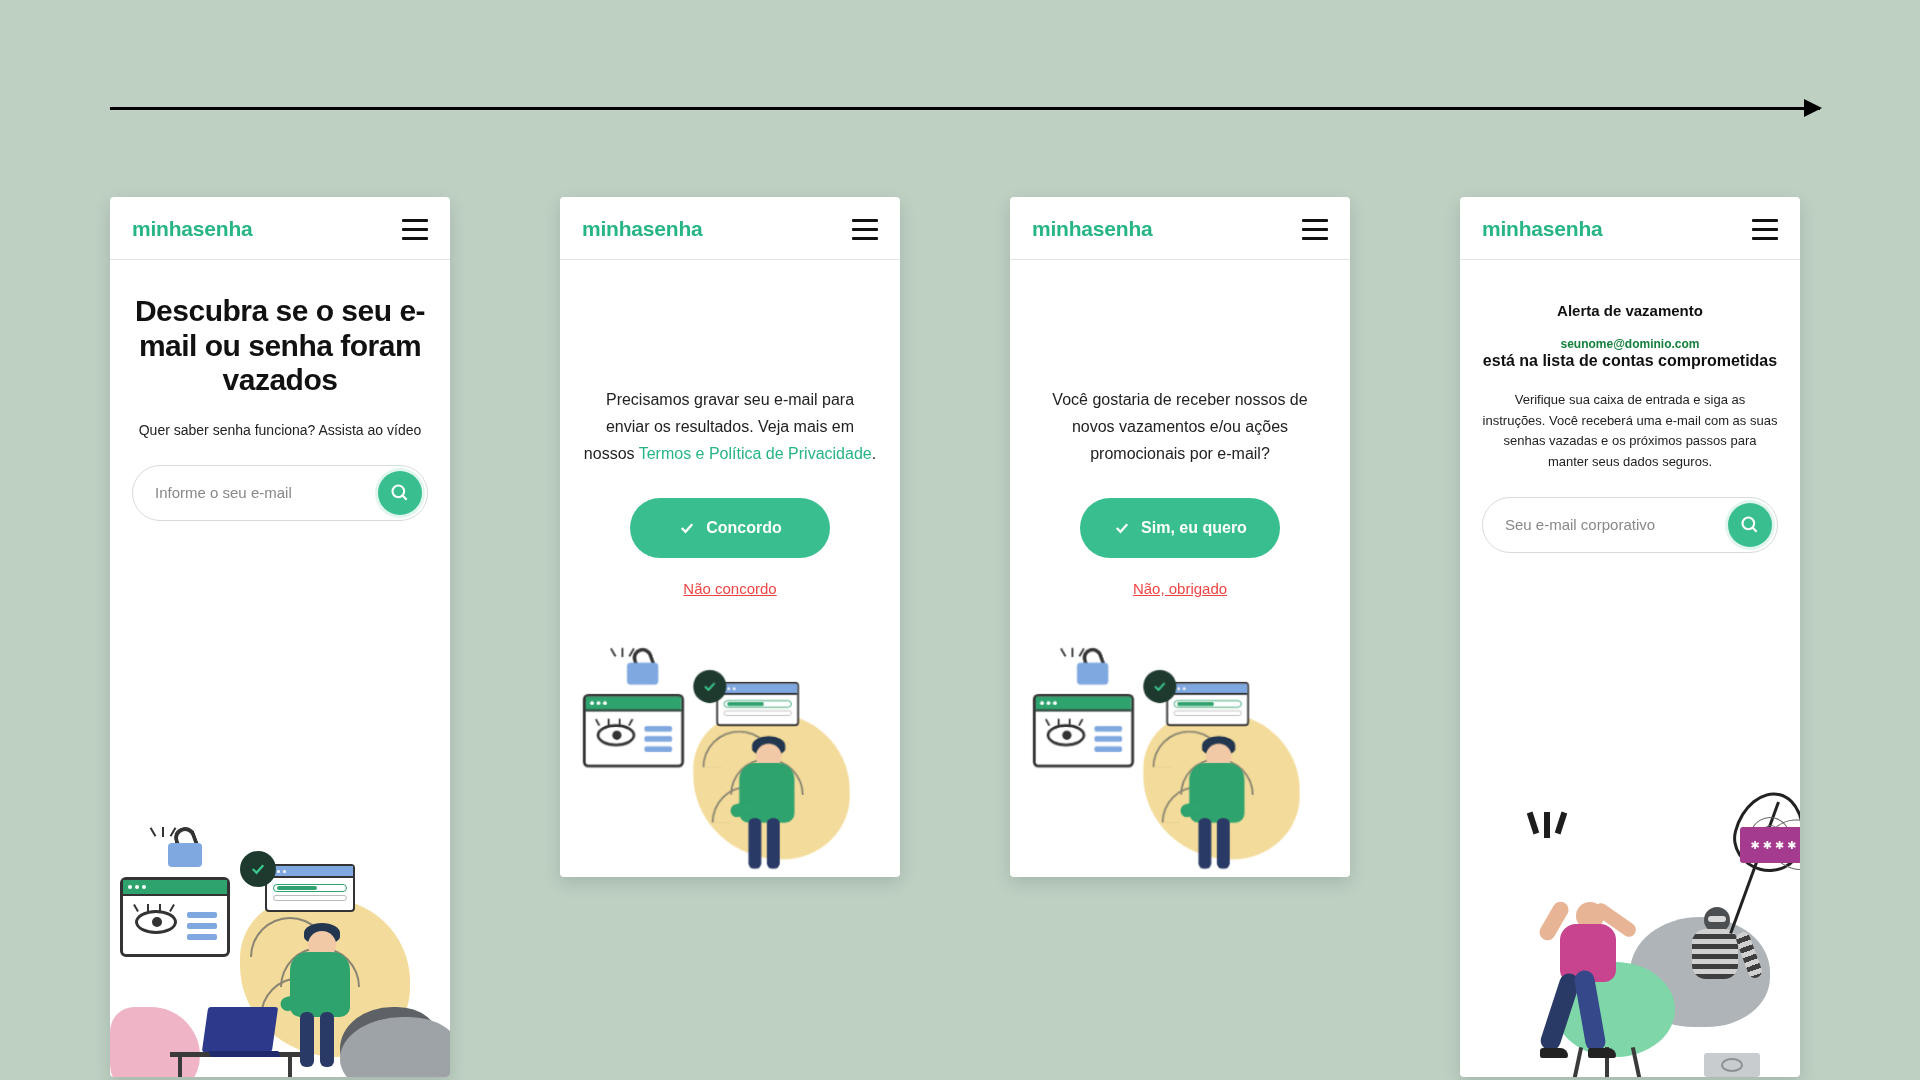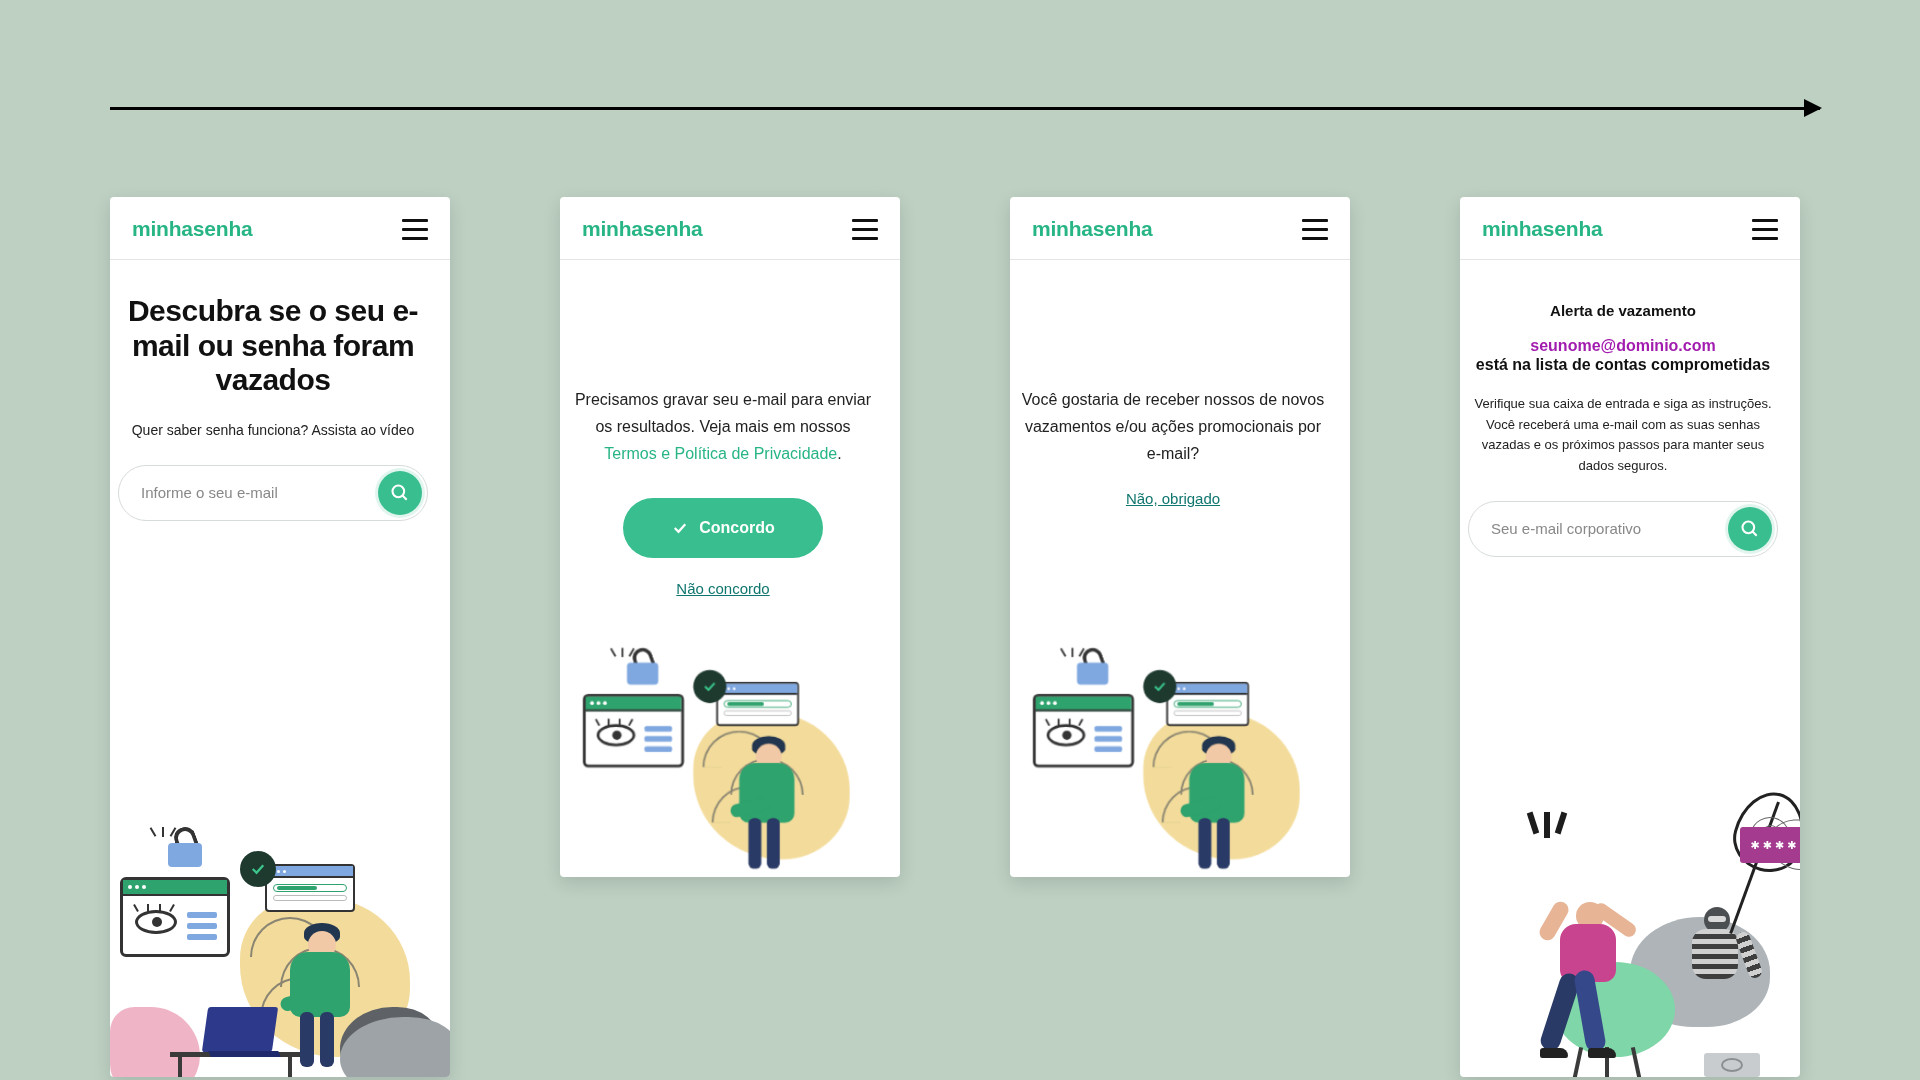--- a/index.html
+++ b/index.html
@@ -66,21 +66,21 @@
   flex-direction: column;
   gap: 6px;
   cursor: pointer;
 }
 .hamburger span {
   display: block;
   height: 3px;
   background: #111;
   border-radius: 1px;
 }
-.content { padding: 34px 22px 0 8px; text-align: center; flex: 1; position: relative; }
+.content { padding: 34px 22px 0 22px; text-align: center; flex: 1; position: relative; }
 h1.big {
   font-size: 30px;
   font-weight: 800;
   line-height: 1.15;
   color: #111;
   letter-spacing: -.5px;
 }
 .sub {
   margin-top: 22px;
   font-size: 14px;
@@ -157,35 +157,35 @@
   border: none;
   font-size: 16px;
   font-weight: 600;
   cursor: pointer;
 }
 .pill-btn svg { width: 18px; height: 18px; stroke: #fff; stroke-width: 3; fill: none; }
 .ghost-link {
   display: inline-block;
   margin-top: 22px;
   font-size: 15px;
-  color: #0f766e;
+  color: #ef4444;
   text-decoration: underline;
   cursor: pointer;
 }
 .alert-title {
   margin-top: 8px;
   font-size: 15px;
   font-weight: 700;
   color: #111;
 }
 .alert-email {
   margin-top: 18px;
-  font-size: 16px;
+  font-size: 12px;
   font-weight: 700;
-  color: #a21caf;
+  color: #15803d;
 }
 .alert-sub {
   font-size: 16px;
   font-weight: 700;
   color: #111;
   line-height: 1.3;
 }
 .alert-body {
   margin-top: 18px;
   font-size: 13px;
@@ -481,20 +481,26 @@
     <div class="ph-header">
       <div class="brand">minhasenha</div>
       <div class="hamburger">
           <span></span>
           <span></span>
           <span></span>
         </div>
     </div>
     <div class="content">
       <div class="modal-text">Você gostaria de receber nossos de novos vazamentos e/ou ações promocionais por e-mail?</div>
+      <button class="pill-btn">
+        <svg viewBox="0 0 24 24">
+            <polyline points="5 12 10 17 19 7"></polyline>
+          </svg>
+        <span>Sim, eu quero</span>
+      </button>
       <a class="ghost-link">Não, obrigado</a>
       <div class="illus illus-sm">
         <div class="illus1-inner">
           <div class="blob-yellow"></div>
           <div class="wave-lines">
               <span></span>
               <span></span>
               <span></span>
             </div>
           <div class="person">

